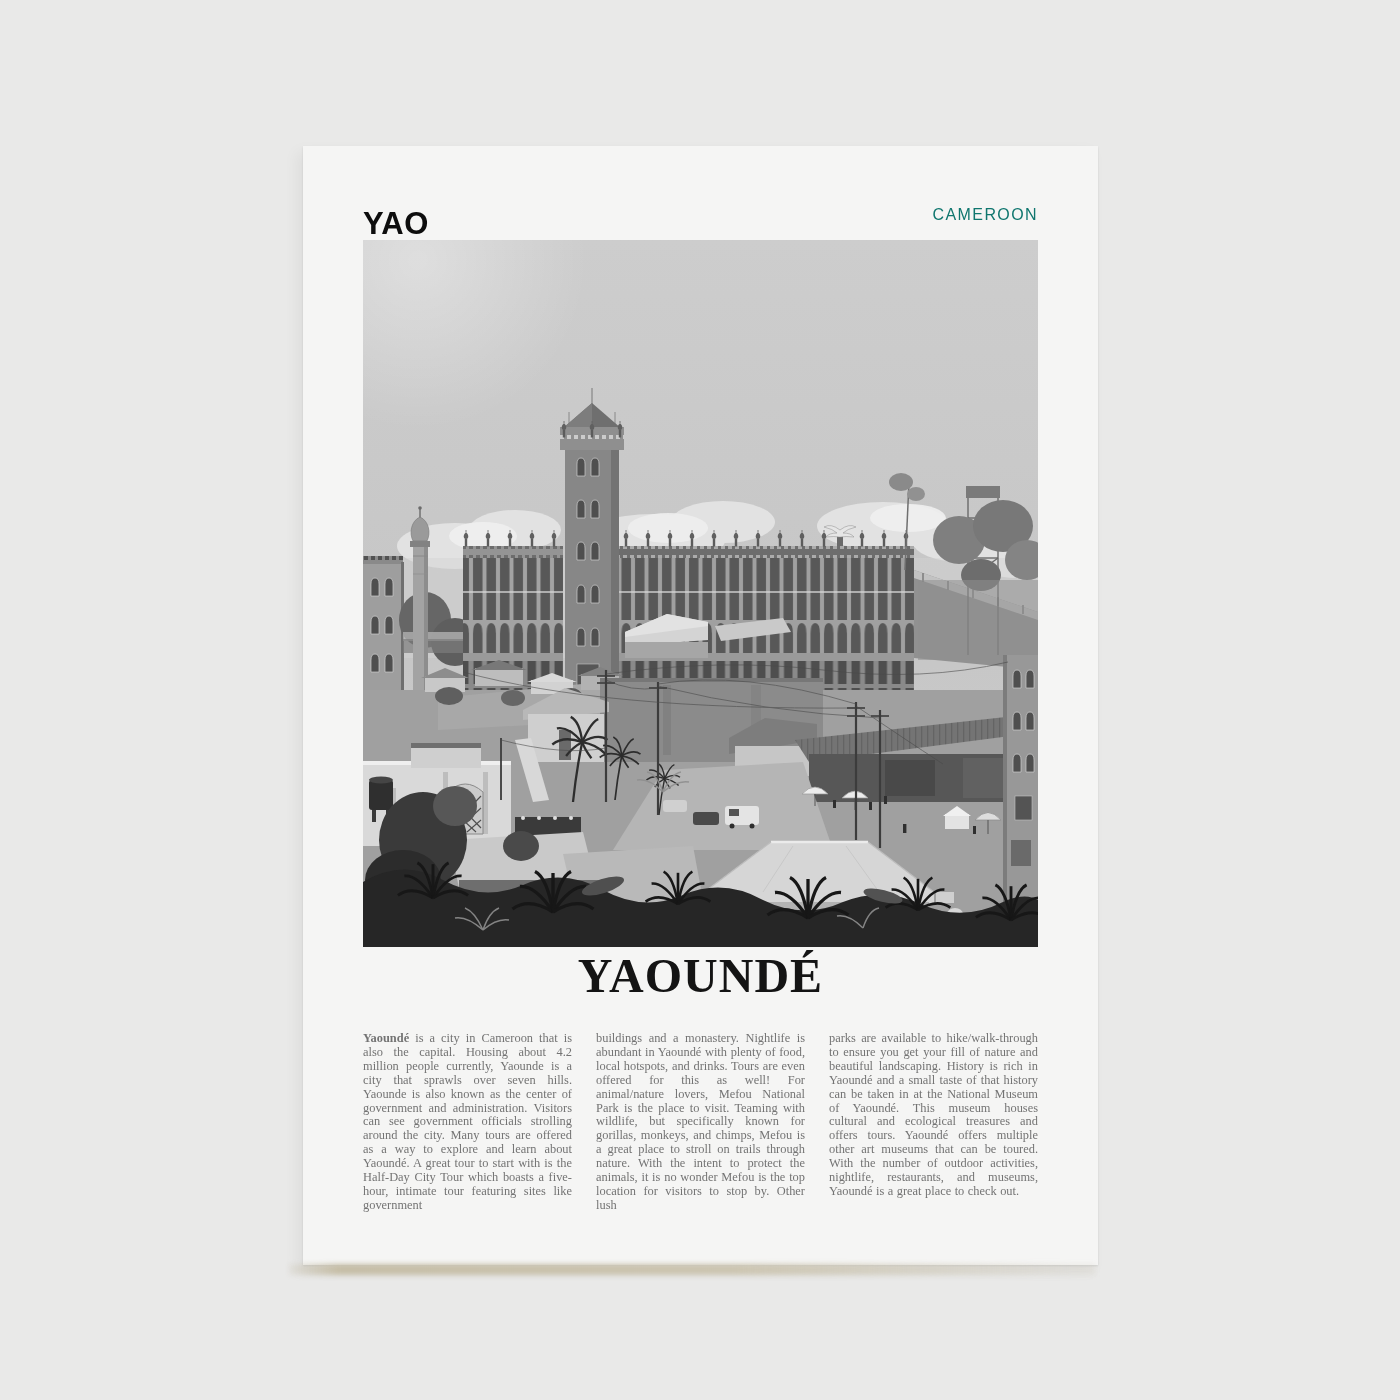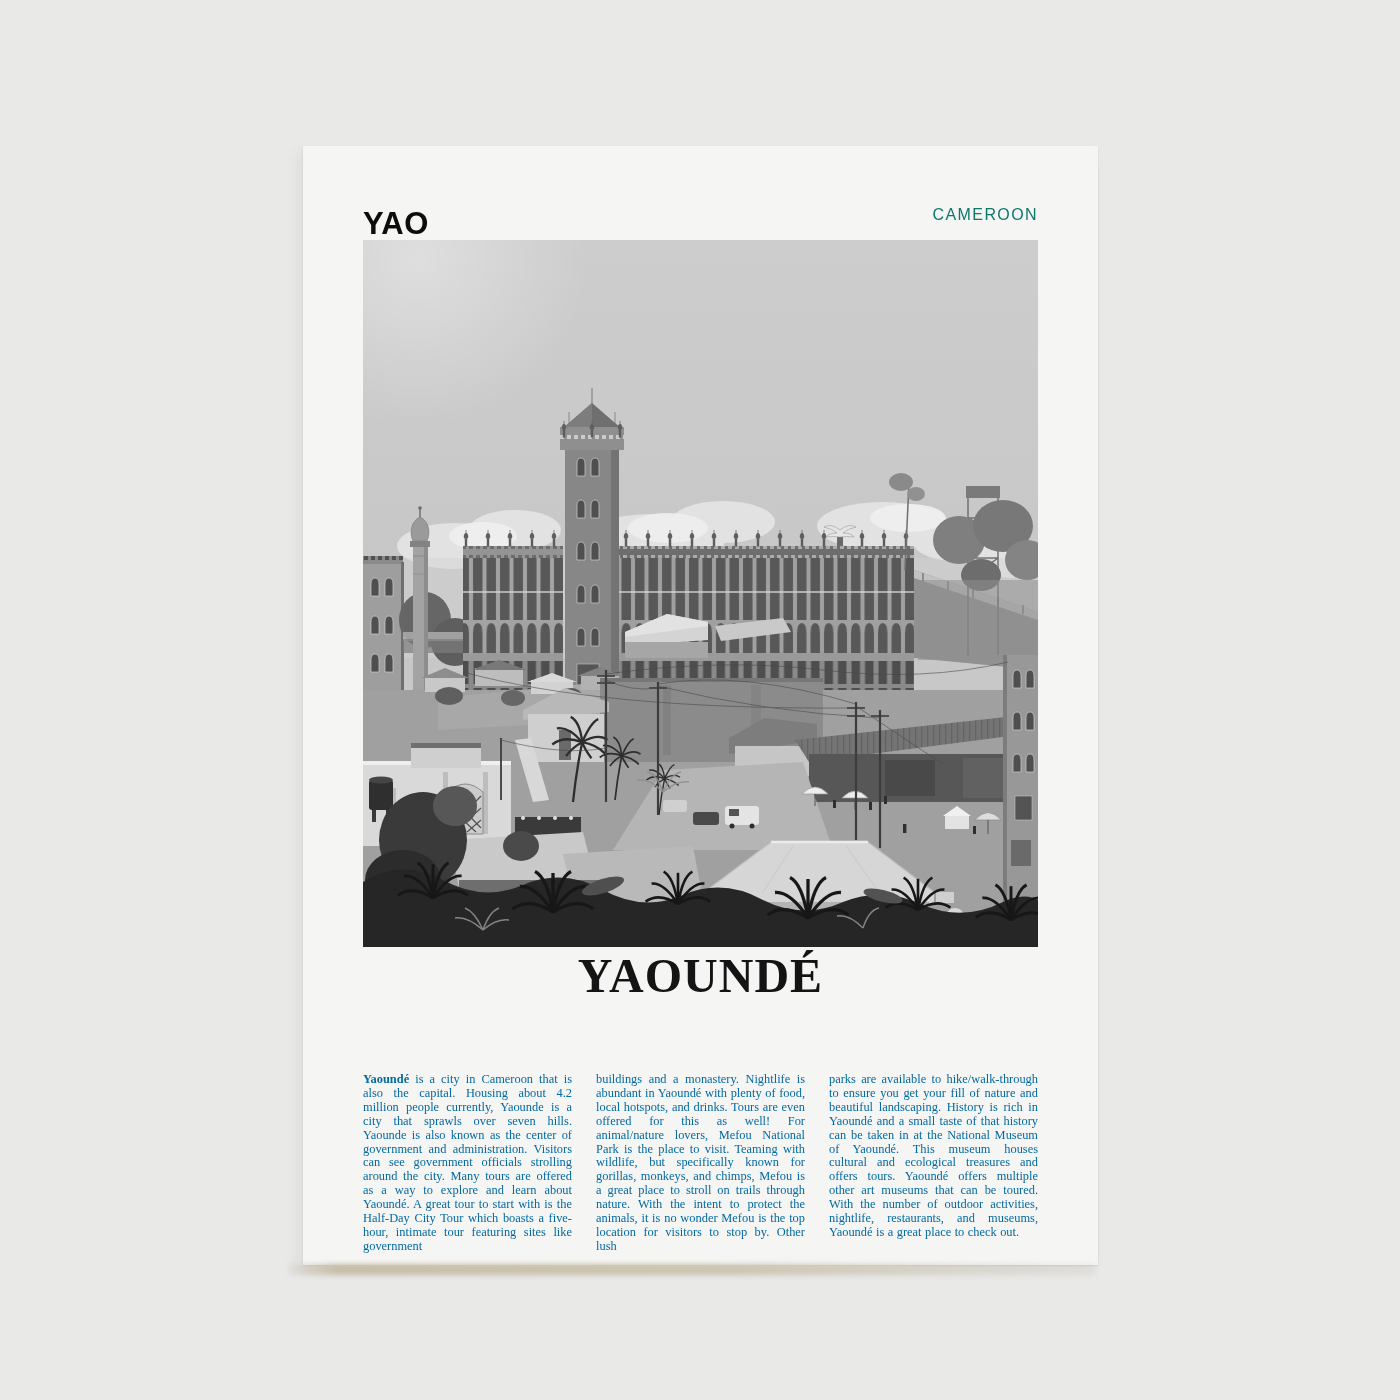--- a/index.html
+++ b/index.html
@@ -11,23 +11,23 @@
           background:linear-gradient(to right, rgba(178,169,143,.12), #c6beа7 0%, #c6bea7 6%, #ccc5b1 55%, rgba(206,200,184,.22) 97%);
           background:linear-gradient(to right, rgba(178,169,143,.12), #c6bea7 6%, #ccc5b1 55%, rgba(206,200,184,.22) 97%);
           filter:blur(2.5px);}
   .header{position:absolute;left:60px;width:675px;top:60px;display:flex;justify-content:space-between;align-items:flex-start;}
   .code{font-size:31px;font-weight:800;letter-spacing:.5px;color:#0d0d0d;}
   .country{font-size:16px;letter-spacing:1.4px;color:#0f766e;}
   .photo{position:absolute;left:60px;top:94px;width:675px;height:707px;background:#c9c9c9;overflow:hidden;}
   .title{position:absolute;left:60px;width:675px;top:804px;text-align:center;
          font-family:"Liberation Serif","DejaVu Serif",serif;font-size:48px;font-weight:700;
          letter-spacing:1px;color:#141414;line-height:1.1;}
-  .columns{position:absolute;left:60px;width:675px;top:927px;display:flex;gap:24px;
+  .columns{position:absolute;left:60px;width:675px;top:886px;display:flex;gap:24px;
          font-family:"Liberation Serif","DejaVu Serif",serif;font-size:12.4px;line-height:13.9px;
-         text-align:justify;color:#0369a1;}
+         text-align:justify;color:#737373;}
   .col{flex:1;}
   .col p{margin:0;word-spacing:.4px;}
   .lead{font-weight:700;}
 </style>
 </head>
 <body>
 
 <div class="stage">
   <div class="poster">
 

